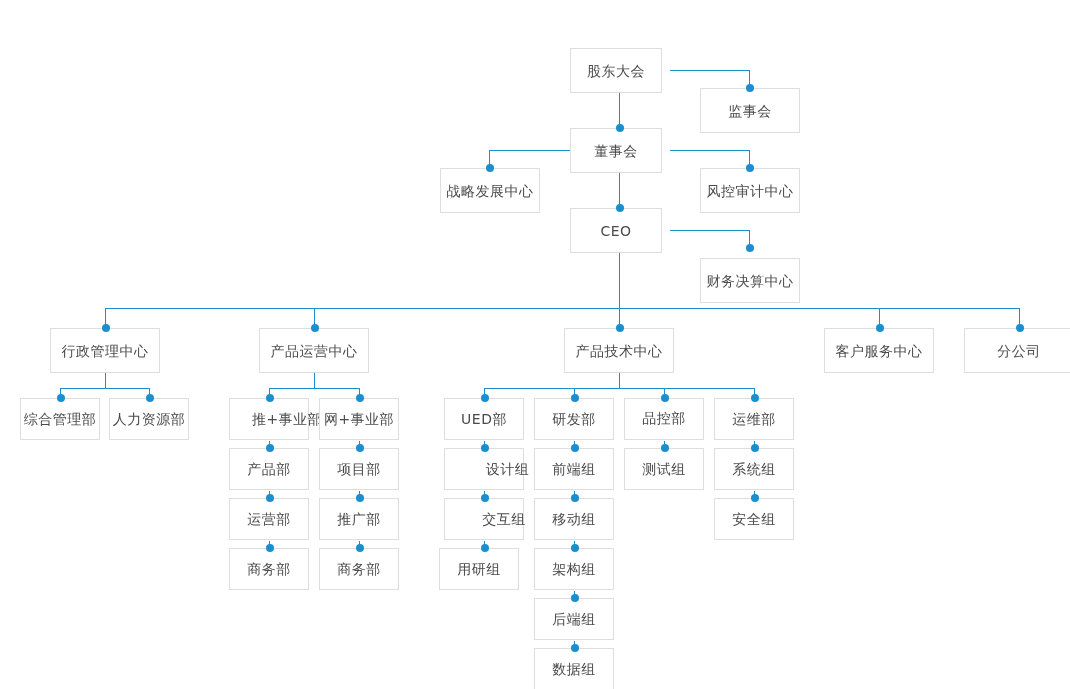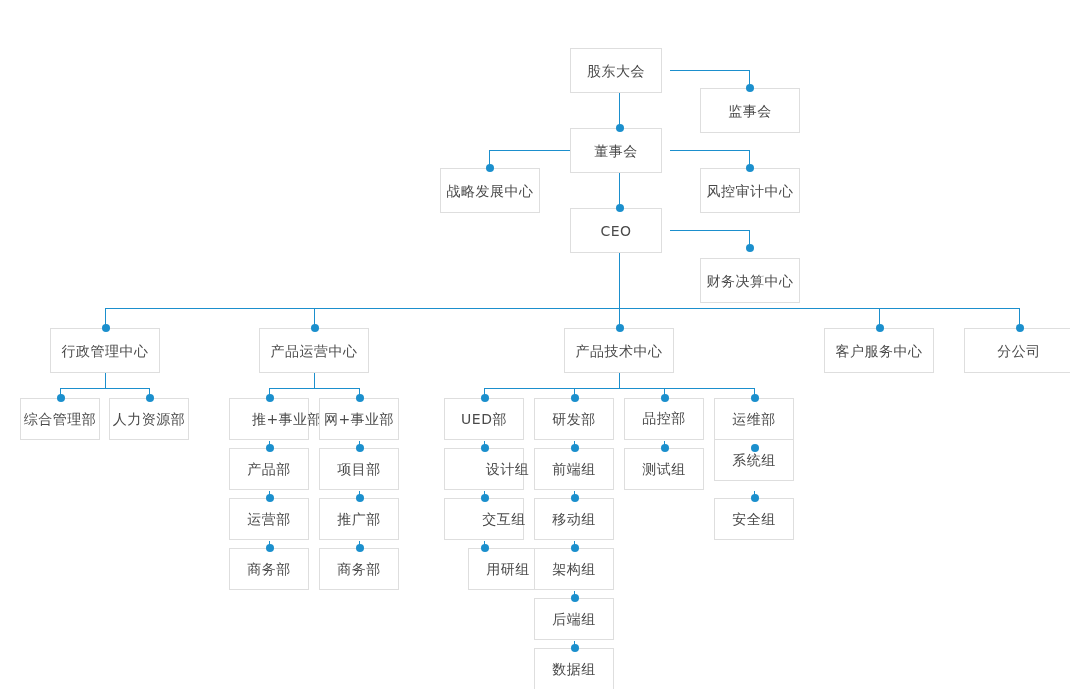--- a/index.html
+++ b/index.html
@@ -253,35 +253,35 @@
 
   <div class="node lvl-dept" style="left:444px; top:448px;padding-left:47px;">
     <span>设计组</span>
   </div>
   <div class="node lvl-dept" style="left:534px; top:448px;">
     <span>前端组</span>
   </div>
   <div class="node lvl-dept" style="left:624px; top:448px;">
     <span>测试组</span>
   </div>
-  <div class="node lvl-dept" style="left:714px; top:439px;justify-content:center;">
+  <div class="node lvl-dept" style="left:714px; top:448px;justify-content:center;">
     <span>系统组</span>
   </div>
 
   <div class="node lvl-dept" style="left:444px; top:498px;padding-left:40px;">
     <span>交互组</span>
   </div>
   <div class="node lvl-dept" style="left:534px; top:498px;">
     <span>移动组</span>
   </div>
   <div class="node lvl-dept" style="left:714px; top:498px;">
     <span>安全组</span>
   </div>
 
-  <div class="node lvl-dept" style="left:468px; top:548px;justify-content:center;">
+  <div class="node lvl-dept" style="left:439px; top:548px;justify-content:center;">
     <span>用研组</span>
   </div>
   <div class="node lvl-dept" style="left:534px; top:548px;">
     <span>架构组</span>
   </div>
   <div class="node lvl-dept" style="left:534px; top:598px;">
     <span>后端组</span>
   </div>
   <div class="node lvl-dept" style="left:534px; top:648px;">
     <span>数据组</span>

